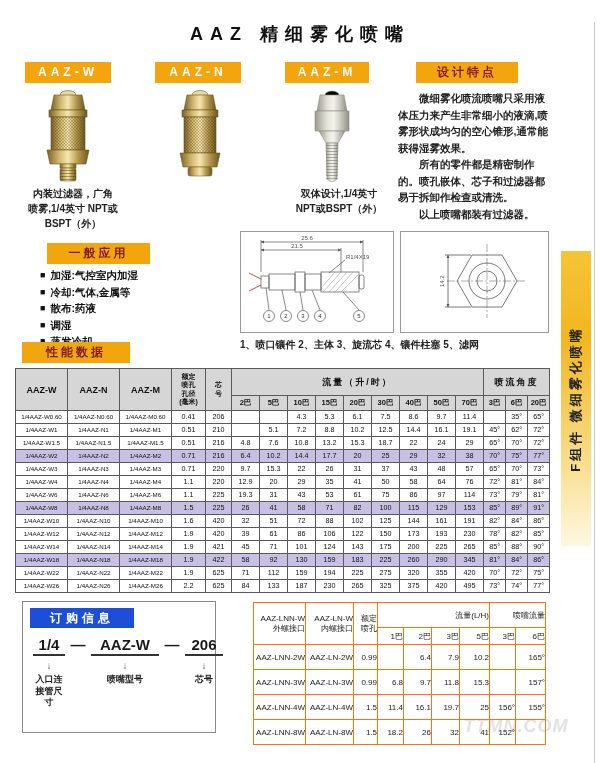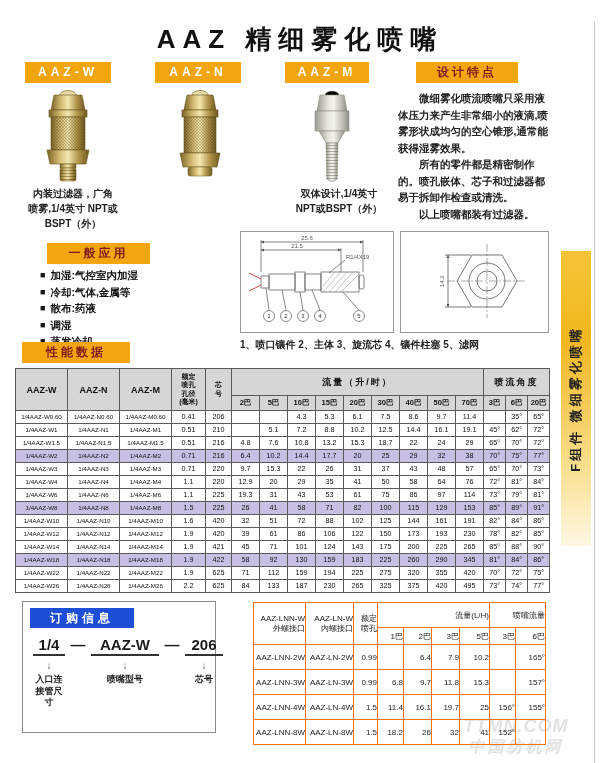--- a/index.html
+++ b/index.html
@@ -1,20 +1,20 @@
 <!DOCTYPE html>
 <html><head>
 <meta charset="utf-8">
 <style>
   html,body{margin:0;padding:0;background:#fff;}
   #page{position:relative;width:600px;height:763px;background:#ffffff;overflow:hidden;
         font-family:"Liberation Sans","DejaVu Sans",sans-serif;color:#1a1a1a;}
 
   .page-title{position:absolute;top:22px;left:0;width:600px;text-align:center;
-        font-size:26px;font-weight:bold;letter-spacing:7px;color:#111;}
+        font-size:18px;font-weight:bold;letter-spacing:7px;color:#111;}
 
   .bar{position:absolute;height:21px;background:#F2A50C;color:#fff;font-weight:bold;
         font-size:12px;letter-spacing:4px;text-align:center;line-height:21px;}
   .bar.red{color:#7f1d1d;letter-spacing:3px;}
   #bar-w{left:25px;top:62px;width:86px;}
   #bar-n{left:155px;top:62px;width:86px;}
   #bar-m{left:285px;top:62px;width:84px;}
   #bar-design{left:416px;top:62px;width:102px;}
   #bar-apps{left:47px;top:243px;width:103px;}
   #bar-perf{left:22px;top:342px;width:108px;}
@@ -250,21 +250,20 @@
       <text transform="rotate(-90 43 55)" x="43" y="55" font-size="6" fill="#555">14.2</text>
     </svg>
   </div>
 
   <div class="draw-caption">1、喷口镶件  2、主体  3、旋流芯  4、镶件柱塞  5、滤网</div>
 
   <div class="bar red" id="bar-perf">性能数据</div>
 
   <div class="watermark">
     <div class="wm1">TTMN.COM</div>
-    <div class="wm2">中国纺机网</div>
   </div>
 
   <table id="perf-table">
     <colgroup>
       <col style="width:52px">
         <col style="width:52px">
         <col style="width:52px">
       <col style="width:34px">
         <col style="width:26px">
       <col style="width:28px">

